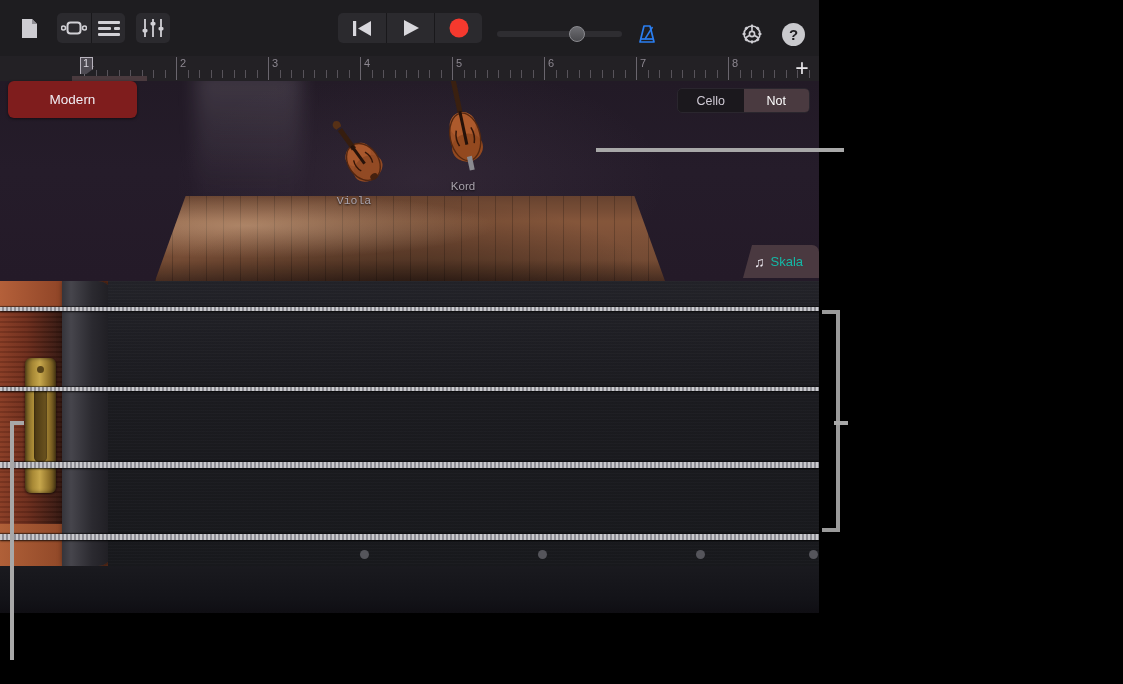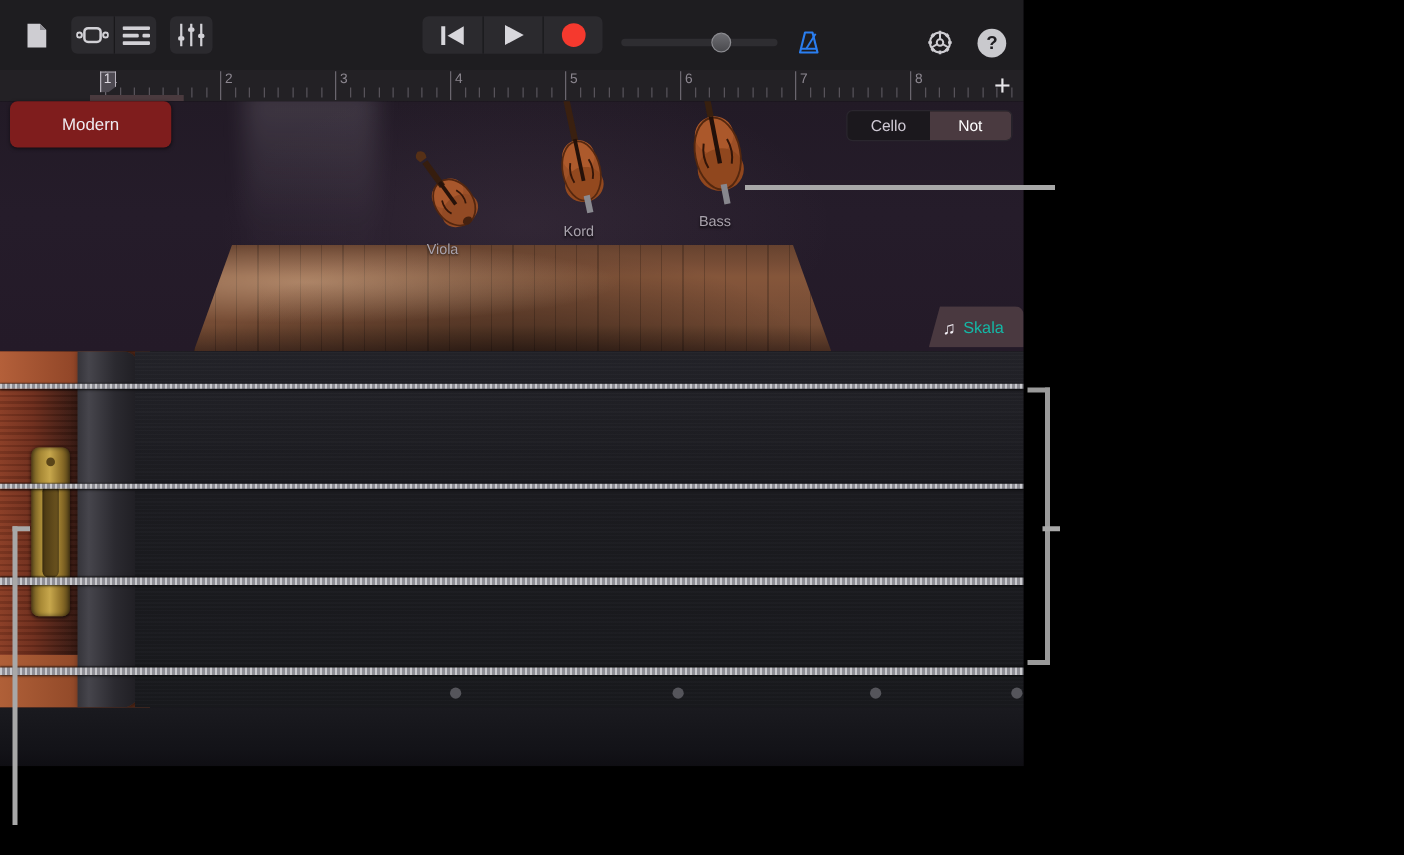--- a/index.html
+++ b/index.html
@@ -528,21 +528,21 @@
     <div class="ruler-add">+</div>
   </div>
 
   <div class="stage">
     <div class="stage-glow"></div>
     <div class="spotlight"></div>
     <div class="floor"></div>
     <div class="floor-shade"></div>
 
 
-    <div class="inst" style="left:304px; top:16px;">
+    <div class="inst" style="left:304px; top:16px;font-family:Liberation Mono, monospace;">
       <div class="art">
         <svg width="72" height="80" viewBox="0 0 72 80">
           <g transform="rotate(-36 36 40)">
             <ellipse cx="36" cy="56" rx="15" ry="20" fill="#9a4f28"></ellipse>
             <ellipse cx="36" cy="47" rx="13.5" ry="11" fill="#a8572c"></ellipse>
             <ellipse cx="36" cy="64" rx="15.5" ry="12" fill="#924a24"></ellipse>
             <ellipse cx="36" cy="56" rx="15" ry="20" fill="none" stroke="#53260f" stroke-width="1.4"></ellipse>
             <path d="M29 49 q-3 7 0 13" stroke="#351608" stroke-width="1.4" fill="none"></path>
             <path d="M43 49 q3 7 0 13" stroke="#351608" stroke-width="1.4" fill="none"></path>
             <rect x="33.5" y="16" width="5" height="24" fill="#361d0e"></rect>
@@ -568,39 +568,20 @@
             <path d="M22 60 q-3 8 0 16" stroke="#351608" stroke-width="1.5" fill="none"></path>
             <path d="M37 60 q3 8 0 16" stroke="#351608" stroke-width="1.5" fill="none"></path>
             <rect x="28" y="42" width="3" height="34" fill="#241109"></rect>
             <rect x="27" y="88" width="5" height="14" fill="#8a8a90"></rect>
           </g>
         </svg>
       </div>
       <div class="label">Kord</div>
     </div>
 
-    <div class="inst" style="left:522px; top:-6px;">
-      <div class="art">
-        <svg width="66" height="118" viewBox="0 0 66 118">
-          <g transform="rotate(-11 33 60)">
-            <rect x="30" y="2" width="5" height="44" fill="#38200f"></rect>
-            <path d="M29.5 2 q-3 -5 3 -6 q6 1 3 6 z" fill="#5a3119"></path>
-            <ellipse cx="32.5" cy="74" rx="18" ry="29" fill="#9c4f26"></ellipse>
-            <ellipse cx="32.5" cy="59" rx="15.5" ry="15" fill="#ab582b"></ellipse>
-            <ellipse cx="32.5" cy="87" rx="18.5" ry="17" fill="#90471e"></ellipse>
-            <ellipse cx="32.5" cy="74" rx="18" ry="29" fill="none" stroke="#54270e" stroke-width="1.5"></ellipse>
-            <path d="M23 64 q-3.5 10 0 20" stroke="#331508" stroke-width="1.6" fill="none"></path>
-            <path d="M42 64 q3.5 10 0 20" stroke="#331508" stroke-width="1.6" fill="none"></path>
-            <rect x="31" y="44" width="3.5" height="38" fill="#22100a"></rect>
-            <rect x="30" y="99" width="5" height="16" fill="#87878d"></rect>
-          </g>
-        </svg>
-      </div>
-      <div class="label">Bass</div>
-    </div>
   </div>
 
   <div class="region-tab">
     <span>Modern</span>
   </div>
 
   <div class="seg">
     <div class="seg-item">Cello</div>
     <div class="seg-item on">Not</div>
   </div>

